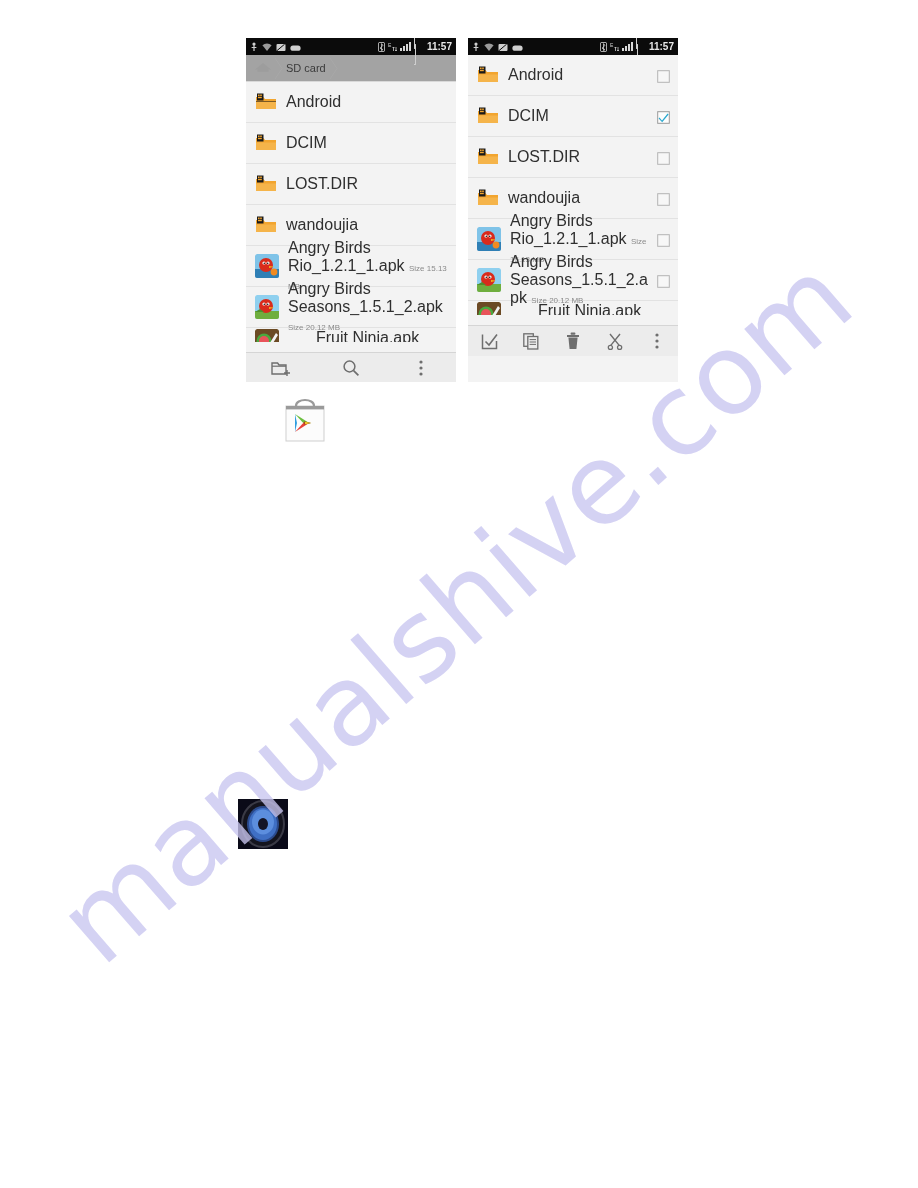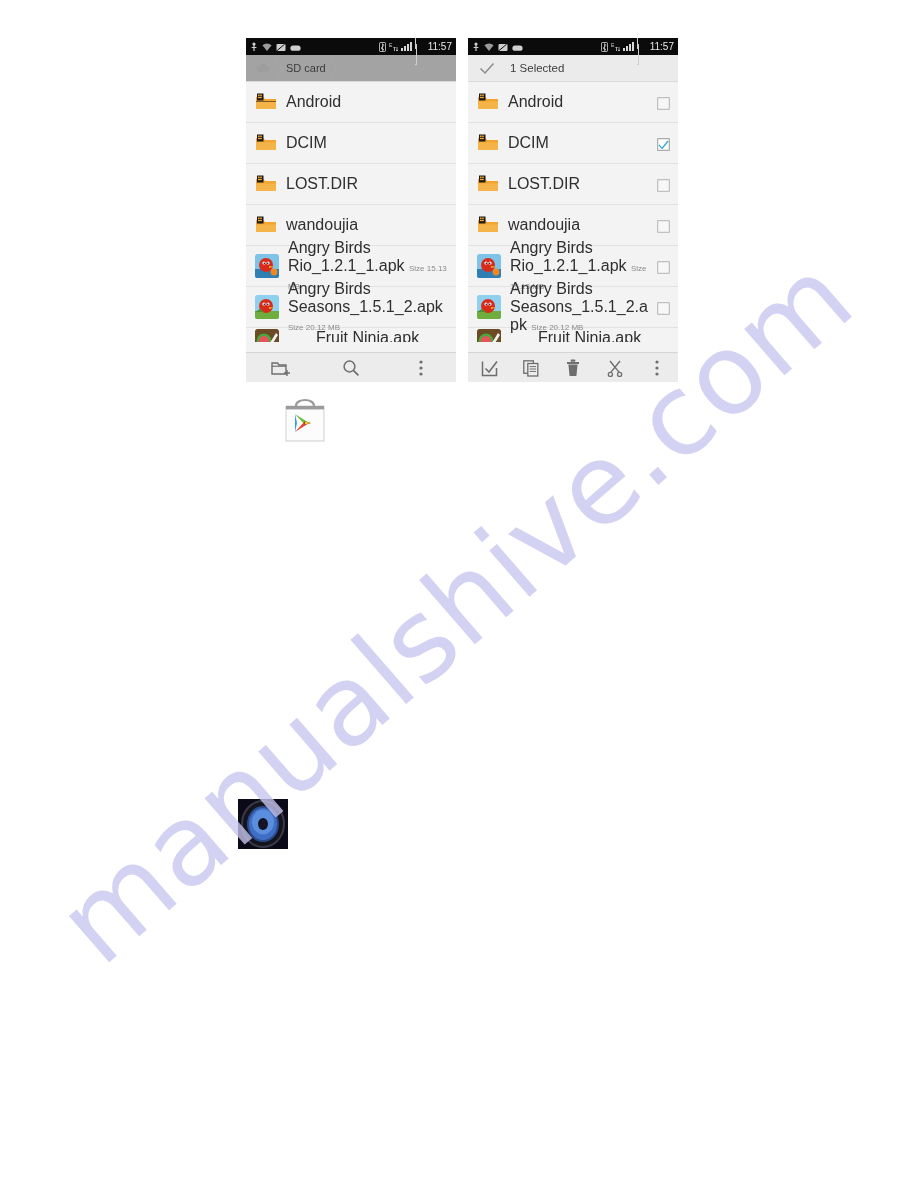--- a/index.html
+++ b/index.html
@@ -68,20 +68,21 @@
     display: inline-block;
     color: #cfcfcf;
     line-height: 1;
   }
   .sb-time {
     color: #e8e8e8;
     font-size: 10px;
     font-family: "Liberation Sans", sans-serif;
     letter-spacing: 0px;
     margin-left: 8px;
+    font-weight: bold;
   }
   .bars {
     display: inline-flex;
     align-items: flex-end;
     gap: 1px;
     height: 9px;
   }
   .bars i { display:block; width: 2px; background: #d8d8d8; }
   .bars i:nth-child(1){height:3px}
   .bars i:nth-child(2){height:5px}
@@ -497,28 +498,20 @@
           <i></i>
           <i></i>
         </span>
       <span class="sb-ico">
         <span class="batt"><span></span></span>
       </span>
       <span class="sb-time">11:57</span>
     </div>
   </div>
 
-  <div class="selbar">
-    <span class="sel-check">
-      <svg width="18" height="18" viewBox="0 0 18 18">
-          <path d="M2.5 9.5 L7 14 L15.5 4.5" stroke="#8c8c8c" stroke-width="1.5" fill="none"></path>
-        </svg>
-    </span>
-    <span class="sel-label">1 Selected</span>
-  </div>
 
   <div class="list">
 
     <div class="row folder">
       <span class="row-ico">
         <svg class="folder-ico" viewBox="0 0 22 18">
             <path d="M1 4 L1 16 L21 16 L21 6 L10 6 L8.4 4 Z" fill="#f2a52f"></path>
             <rect x="1" y="8.5" width="20" height="7.5" fill="#f5b44a"></rect>
             <rect x="2" y="0.5" width="6.5" height="7" fill="#1a1a1a"></rect>
             <rect x="3" y="1.5" width="1.6" height="1.6" fill="#f2a52f"></rect>

